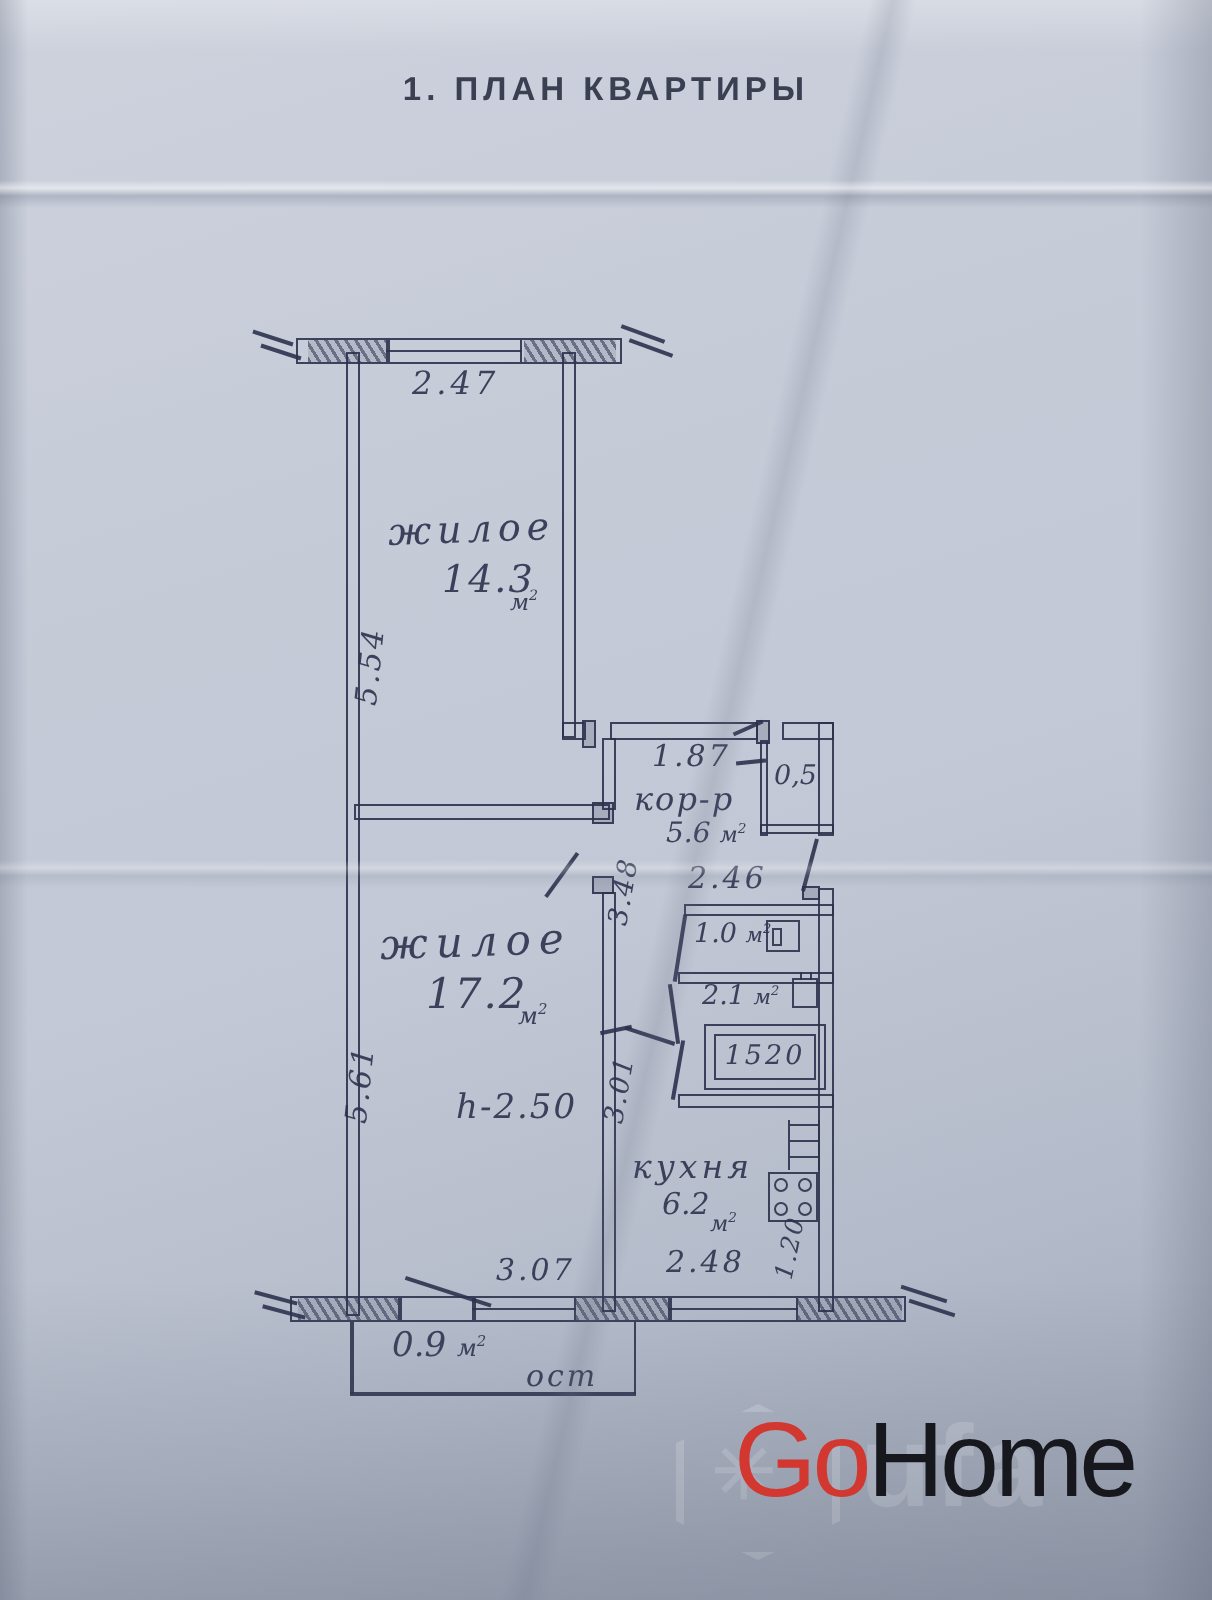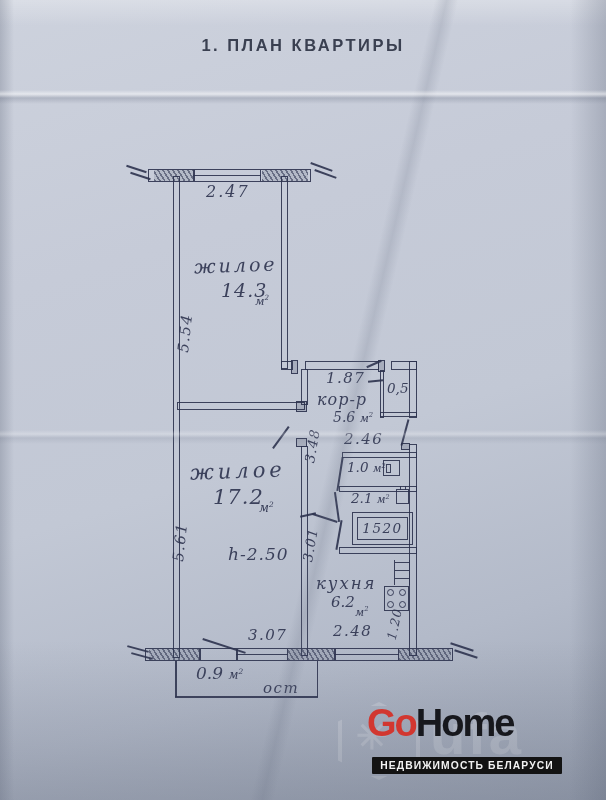--- a/index.html
+++ b/index.html
@@ -38,21 +38,21 @@
   .txt{position:absolute;color:var(--ink);font-style:italic;white-space:nowrap;line-height:1;}
   .rotbox{position:absolute;display:flex;align-items:center;justify-content:center;}
   sup{font-size:.62em;}
   .title{
     position:absolute;left:0;right:0;top:36px;text-align:center;
     font-family:"Liberation Sans", sans-serif;font-style:normal;
     font-weight:bold;font-size:16.5px;letter-spacing:2.5px;color:#3a4051;
   }
   
   .brand{position:absolute;left:367px;top:704px;font-family:"Liberation Sans",sans-serif;
-     font-weight:bold;font-size:38px;letter-spacing:-2px;line-height:1;z-index:6;}
+     font-weight:normal;font-size:53px;letter-spacing:-2px;line-height:1;z-index:6;}
   .brand .p2{color:#17181d;}
   .tagbar{position:absolute;left:372px;top:757px;width:190px;height:17px;background:#131313;
      display:flex;align-items:center;justify-content:center;z-index:6;border-radius:1px;}
   .tagbar span{color:#f2f2f2;font-family:"Liberation Sans",sans-serif;font-weight:bold;
      font-size:10.3px;letter-spacing:1.1px;white-space:nowrap;}
   .ghost{position:absolute;z-index:4;color:rgba(255,255,255,.20);font-family:"Liberation Sans",sans-serif;font-weight:bold;}
   .hex{position:absolute;left:338px;top:702px;width:74px;height:70px;z-index:4;
      border:4px solid rgba(255,255,255,.22);
      clip-path:polygon(50% 0,100% 25%,100% 75%,50% 100%,0 75%,0 25%);}
 </style>
@@ -204,17 +204,14 @@
     <div class="txt" style="left:263px;top:681px;font-size:15px;letter-spacing:1.5px;">ост</div>
   </div>
 
   <div class="hex"></div>
   <div class="ghost" style="left:356px;top:714px;font-size:38px;">✳</div>
   <div class="ghost" style="left:430px;top:700px;font-size:58px;letter-spacing:2px;">ufa</div>
 
   <div class="brand">
     <span class="p1" style="color: rgb(210, 55, 48);">Go</span><span class="p2">Home</span>
   </div>
-  <div class="tagbar">
-    <span>НЕДВИЖИМОСТЬ БЕЛАРУСИ</span>
-  </div>
 
 </div>
 
 </body></html>

